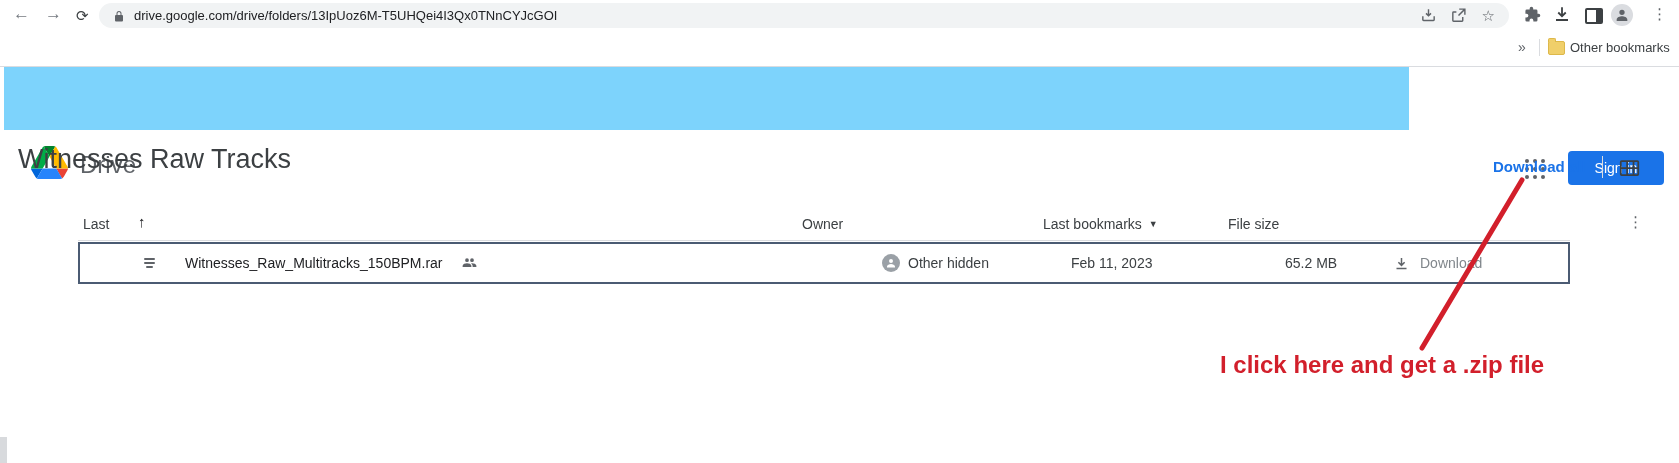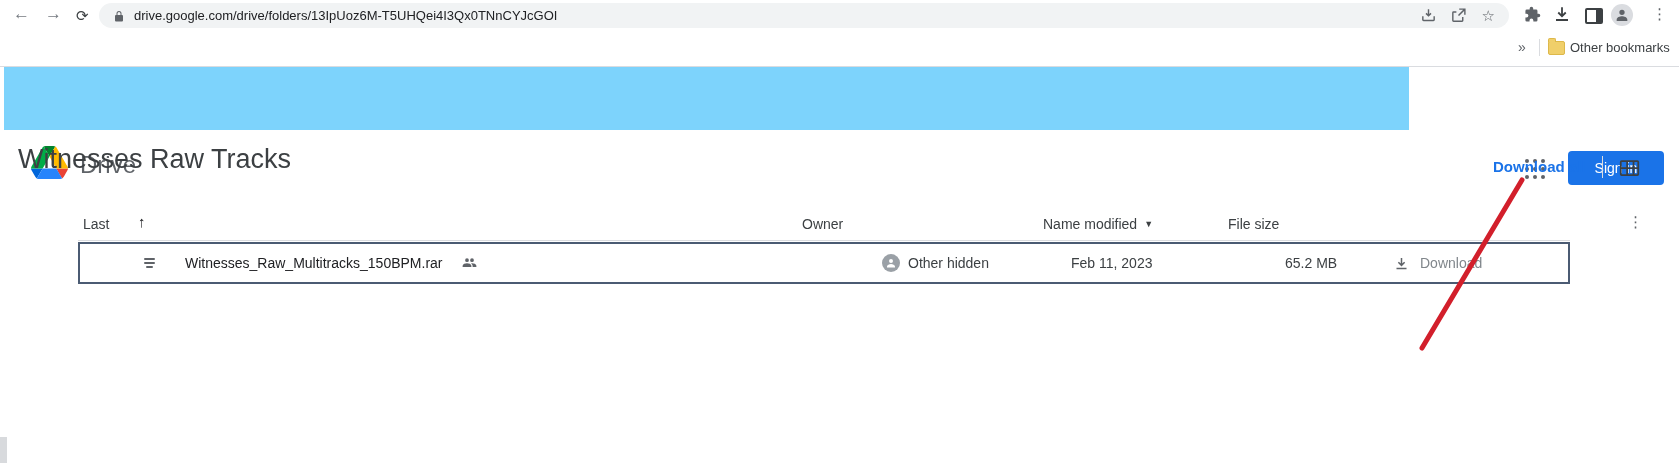--- a/index.html
+++ b/index.html
@@ -162,21 +162,21 @@
   <span class="grid-view">
     <svg width="21" height="18" viewBox="0 0 24 20" fill="none" stroke="#3c4043" stroke-width="2">
         <rect x="2" y="2" width="20" height="16" rx="1"></rect>
         <path d="M9.3 2v16M16.6 2v16M2 10h20"></path>
       </svg>
   </span>
 
   <span class="col-head" style="left:83px">Last</span>
   <span class="sort-arrow">↑</span>
   <span class="col-head" style="left:802px">Owner</span>
-  <span class="col-head" style="left:1043px"><span>Name modified</span><span class="caret">▼</span></span>
+  <span class="col-head" style="left:1043px"><span>Last bookmarks</span><span class="caret">▼</span></span>
   <span class="col-head" style="left:1228px">File size</span>
   <span class="head-kebab">⋮</span>
   <div class="head-underline"></div>
 
   <div class="file-row">
     <span class="cell archive-icon">
         <b></b>
         <b></b>
         <b class="short"></b>
       </span>
@@ -198,16 +198,17 @@
       <svg width="15" height="15" viewBox="0 0 24 24" fill="none" stroke="#5f6368" stroke-width="2.4">
           <path d="M12 3v11M7 10l5 5 5-5M4 20h16"></path>
         </svg>
       <span>Download</span>
     </span>
   </div>
 
   <svg class="annotation-svg" width="140" height="190">
     <line x1="122" y1="10" x2="22" y2="178" stroke="#d21f2b" stroke-width="5" stroke-linecap="round"></line>
   </svg>
+  <div class="annotation-text">I click here and get a .zip file</div>
 
   <div class="artifact"></div>
 
 </div>
 
 </body></html>

